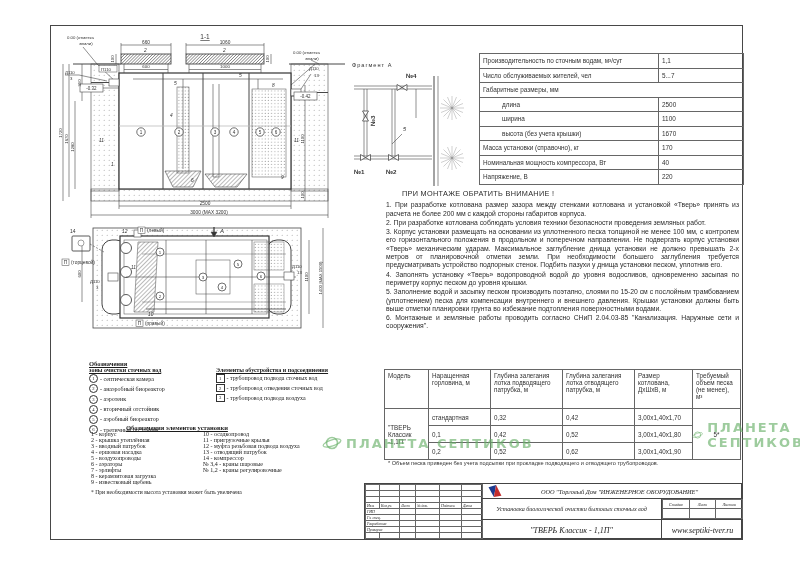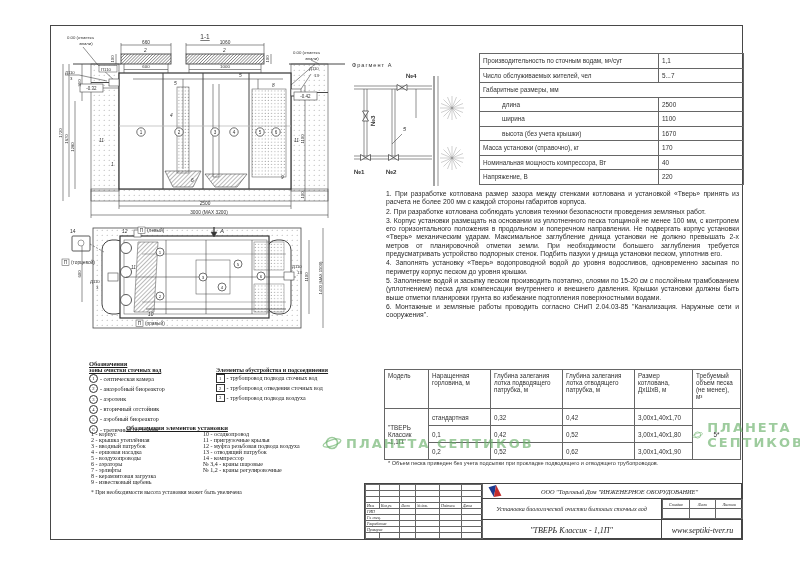--- a/index.html
+++ b/index.html
@@ -362,20 +362,21 @@
           <td class="val">40</td>
         </tr>
     <tr>
           <td class="lab">Напряжение, В</td>
           <td class="val">220</td>
         </tr>
   </tbody>
     </table>
 
   <div class="notes">
+    <div class="notes-title">ПРИ МОНТАЖЕ ОБРАТИТЬ ВНИМАНИЕ !</div>
     <p>1. При разработке котлована размер зазора между стенками котлована и установкой «Тверь» принять из расчета не более 200 мм с каждой стороны габаритов корпуса.</p>
     <p>2. При разработке котлована соблюдать условия техники безопасности проведения земляных работ.</p>
     <p>3. Корпус установки размещать на основании из уплотненного песка толщиной не менее 100 мм, с контролем его горизонтального положения в продольном и поперечном направлении. Не подвергать корпус установки «Тверь» механическим ударам. Максимальное заглубление днища установки не должно превышать 2-х метров от планировочной отметки земли. При необходимости большего заглубления требуется предусматривать устройство подпорных стенок. Подбить пазухи у днища установки песком, уплотнив его.</p>
     <p>4. Заполнять установку «Тверь» водопроводной водой до уровня водосливов, одновременно засыпая по периметру корпус песком до уровня крышки.</p>
     <p>5. Заполнение водой и засыпку песком производить поэтапно, слоями по 15-20 см с послойным трамбованием (уплотнением) песка для компенсации внутреннего и внешнего давления. Крышки установки должны быть выше отметки планировки грунта во избежание подтопления поверхностными водами.</p>
     <p>6. Монтажные и земляные работы проводить согласно СНиП 2.04.03-85 "Канализация. Наружные сети и сооружения".</p>
   </div>
 
   <table class="model-table">
     <colgroup>

